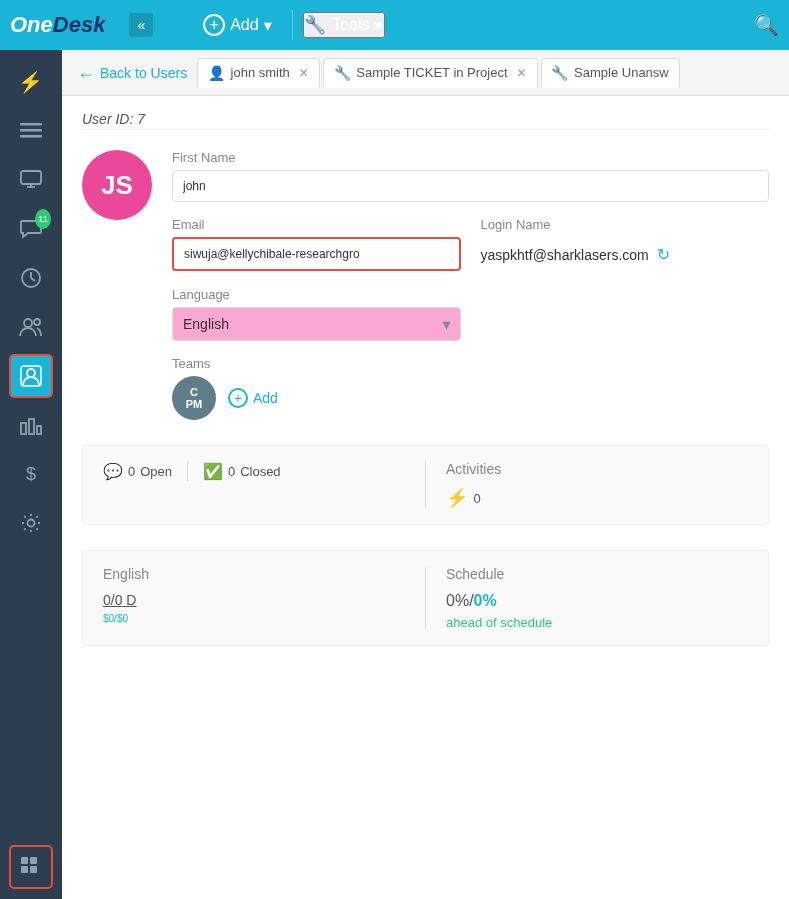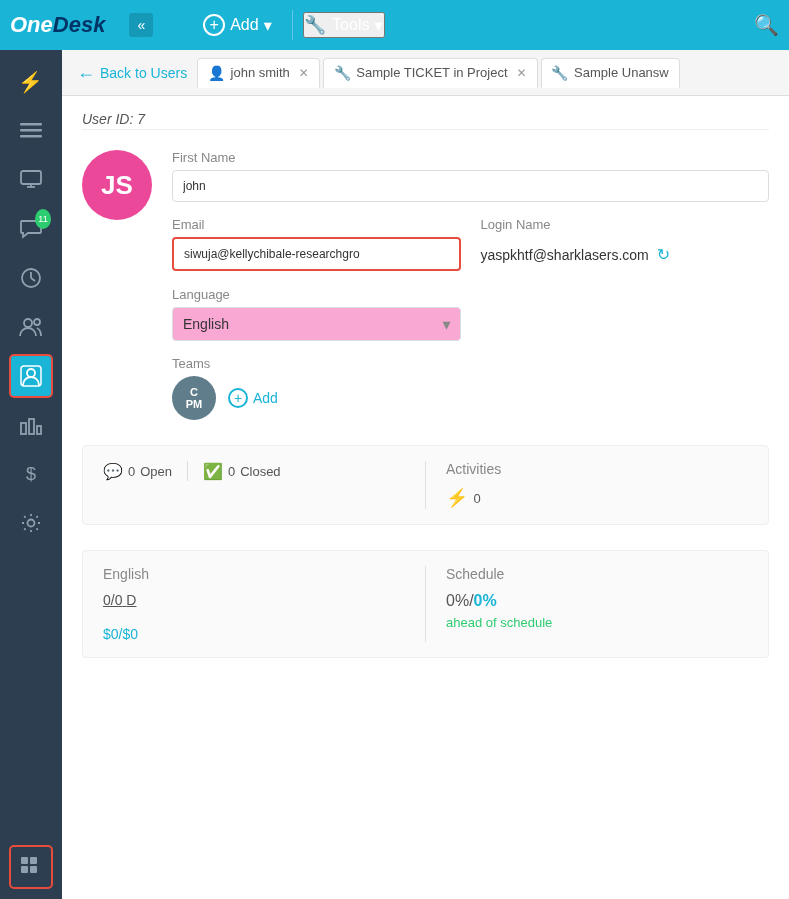--- a/index.html
+++ b/index.html
@@ -346,25 +346,25 @@
       border-left: 1px solid #e0e0e0;
       padding-left: 20px;
       padding-right: 0;
     }
     .workload-title {
       font-size: 14px; color: #888;
       margin-bottom: 10px;
     }
     .workload-value {
       font-size: 14px; color: #555;
-      margin-bottom: 18px;
+      margin-bottom: 5px;
       text-decoration: underline;
     }
     .workload-money {
-      font-size: 14px; color: #1ab4d7;
+      font-size: 10px; color: #1ab4d7;
     }
     .schedule-pct {
       font-size: 16px; color: #555;
     }
     .schedule-pct .highlight { color: #1ab4d7; font-weight: bold; }
     .schedule-sub {
       font-size: 13px; color: #2ecc71;
       margin-top: 5px;
     }
   </style>

